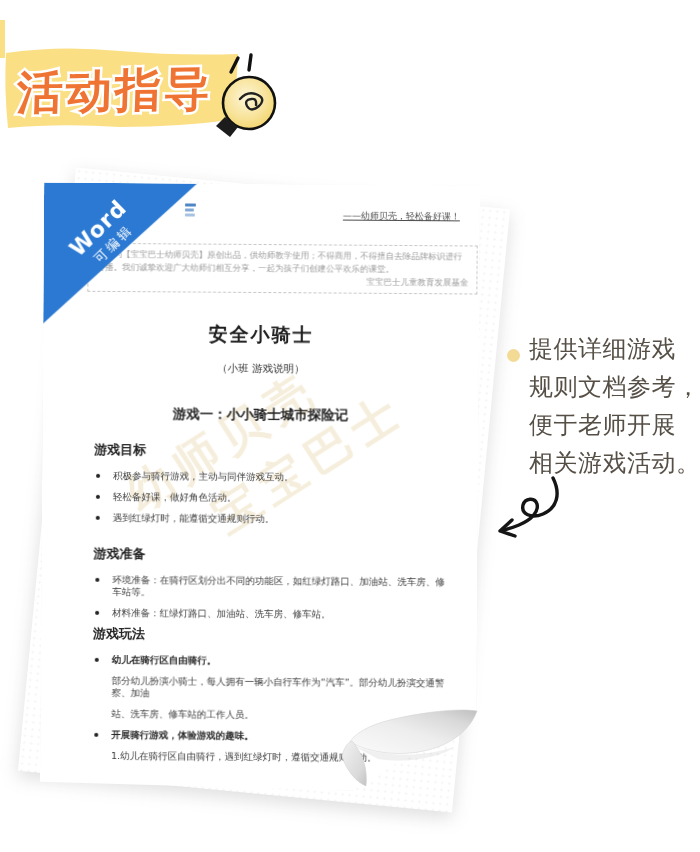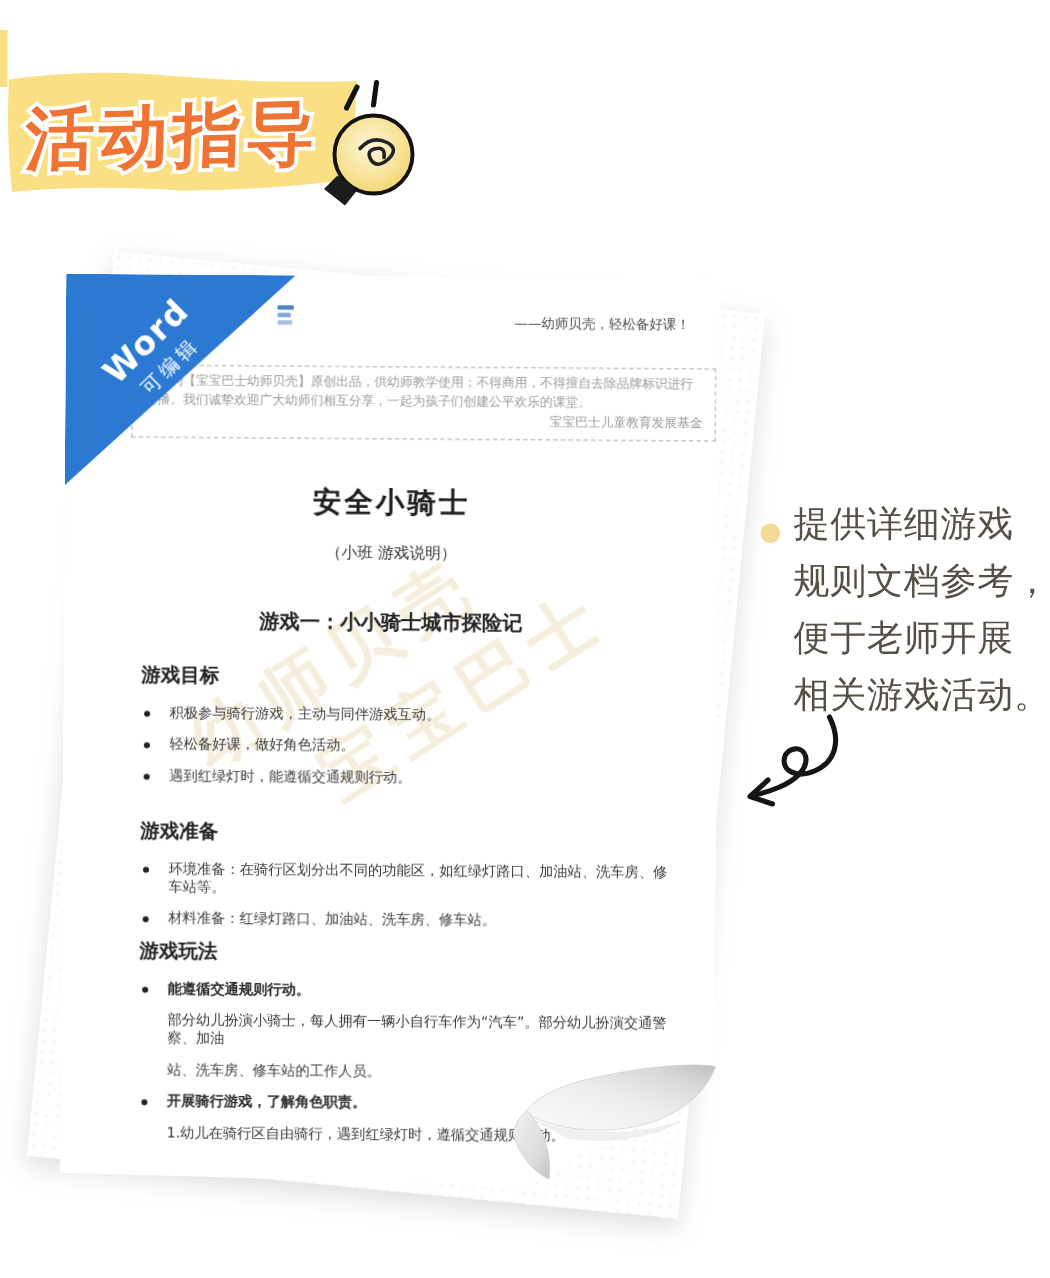--- a/index.html
+++ b/index.html
@@ -22,21 +22,21 @@
     filter:drop-shadow(0 4px 7px rgba(0,0,0,0.14));
     clip-path:polygon(0 0,100% 0,100% 87%,71.8% 100%,0 98.9%);}
   
   .ribbon{position:absolute;left:0;top:0;width:153px;height:141px;background:#2B79D2;
     clip-path:polygon(0 0,100% 0,0 100%);z-index:6;}
   .ribbon-text{position:absolute;left:-14px;top:30px;width:150px;text-align:center;
     transform:rotate(-45deg);color:#ffffff;}
   .ribbon-word{font-size:22px;font-weight:bold;letter-spacing:1px;}
   .ribbon-edit{font-size:13px;letter-spacing:3px;margin-top:1px;}
   
-  .slogan{position:absolute;right:20px;top:25px;font-size:9px;color:#4c4c4c;z-index:3;}
+  .slogan{position:absolute;right:20px;top:25px;font-size:9px;color:#4c4c4c;z-index:3;text-decoration:underline;}
   .logo-frag{position:absolute;left:141px;top:20px;z-index:2;}
   .logo-frag i{display:block;background:#4f86c6;border-radius:1px;}
   .logo-frag i:nth-child(1){width:11px;height:3px;margin-bottom:2px;}
   .logo-frag i:nth-child(2){width:9px;height:3px;margin-bottom:2px;opacity:.7;}
   .logo-frag i:nth-child(3){width:10px;height:3px;opacity:.5;}
   .notice{position:absolute;left:44px;top:60px;width:372px;border:1px dashed #c6c6c6;
     padding:4px 8px;font-size:8.5px;line-height:13px;color:#9a9a9a;z-index:3;}
   .notice .sig{text-align:right;}
   
   .doc-title{position:absolute;left:0;top:138px;width:100%;text-align:center;
@@ -143,27 +143,27 @@
       <div class="brow">
           <span class="dot"></span>
           <span>材料准备：红绿灯路口、加油站、洗车房、修车站。</span>
         </div>
     </div>
 
     <div class="sec" style="top:442px">
       <div class="sec-h">游戏玩法</div>
       <div class="brow lead">
           <span class="dot"></span>
-          <span>能遵循交通规则行动。</span>
+          <span>幼儿在骑行区自由骑行。</span>
         </div>
       <div class="detail">部分幼儿扮演小骑士，每人拥有一辆小自行车作为“汽车”。部分幼儿扮演交通警察、加油</div>
       <div class="detail">站、洗车房、修车站的工作人员。</div>
       <div class="brow lead">
           <span class="dot"></span>
-          <span>开展骑行游戏，了解角色职责。</span>
+          <span>开展骑行游戏，体验游戏的趣味。</span>
         </div>
       <div class="detail">1.幼儿在骑行区自由骑行，遇到红绿灯时，遵循交通规则行动。</div>
     </div>
 
     <div class="ribbon">
       <div class="ribbon-text">
         <div class="ribbon-word">Word</div>
         <div class="ribbon-edit">可编辑</div>
       </div>
     </div>

